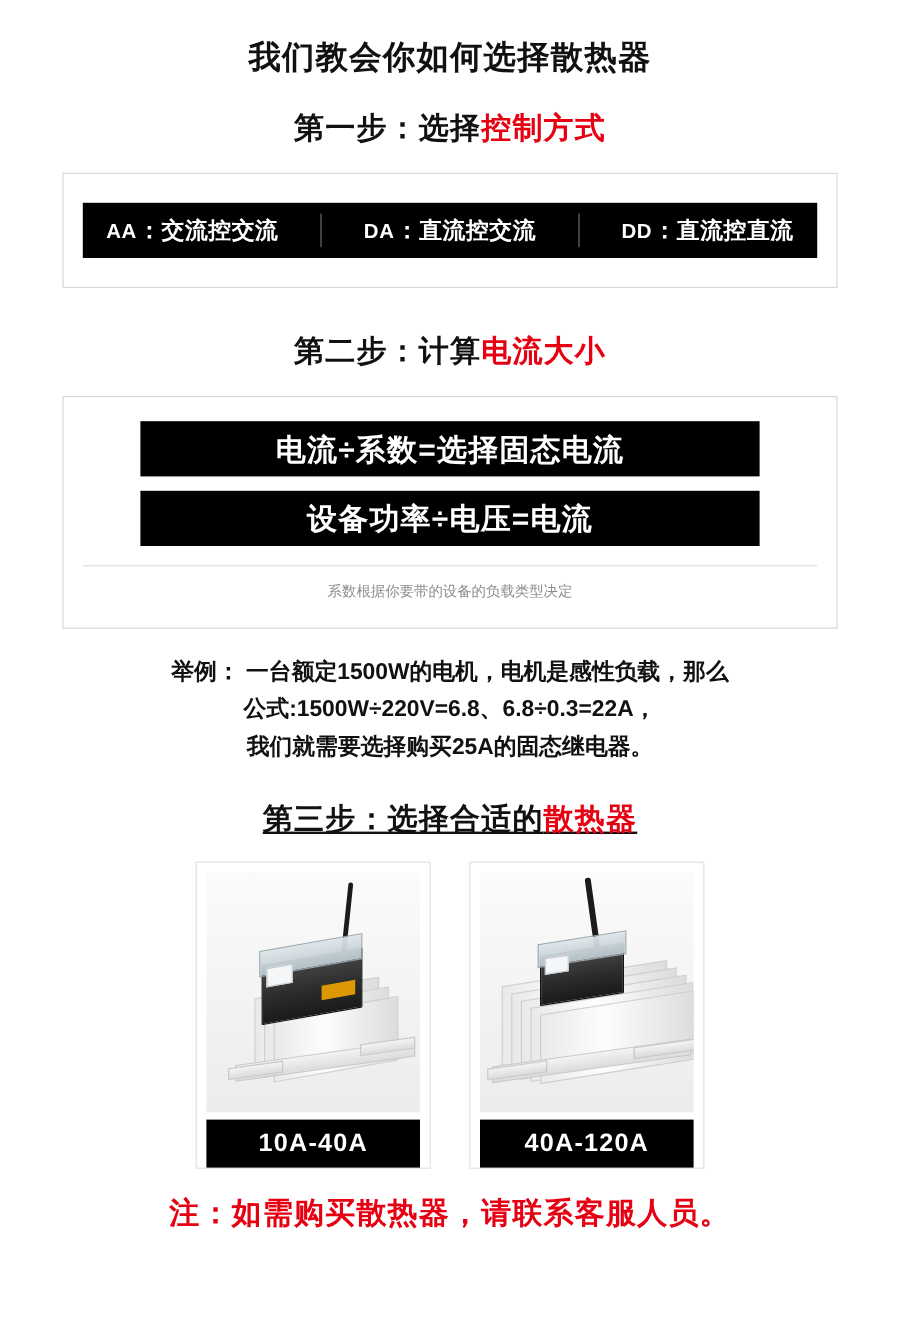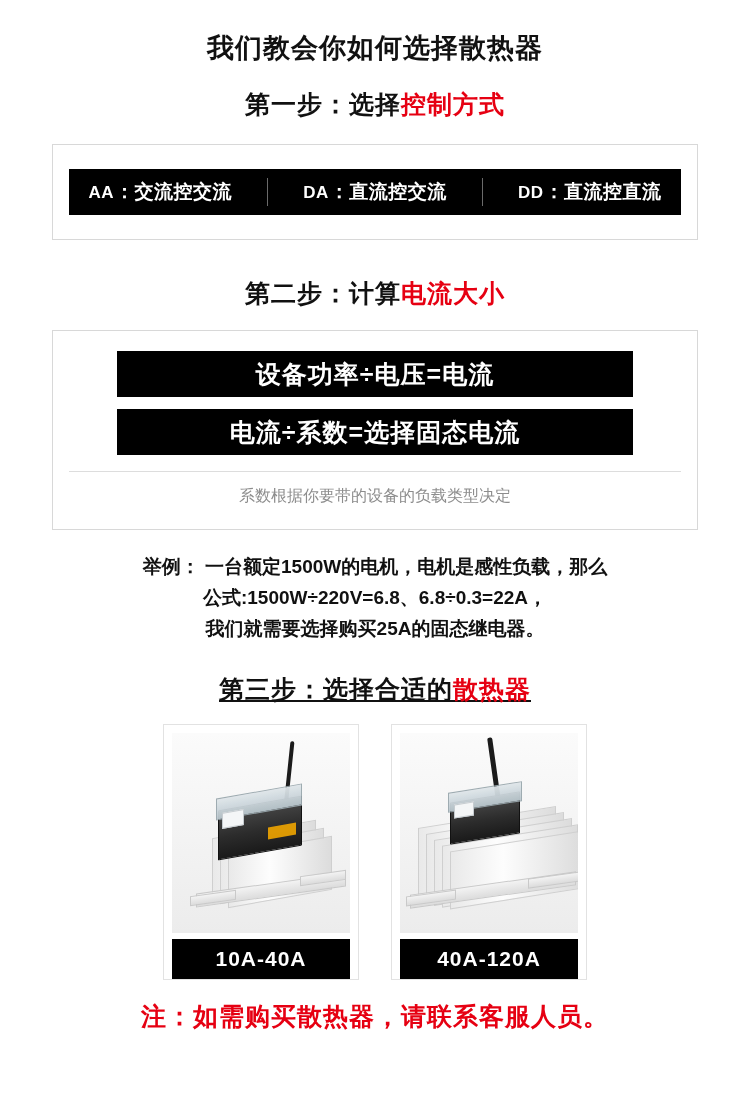--- a/index.html
+++ b/index.html
@@ -35,21 +35,21 @@
   .step-title {
     text-align: center;
     font-size: 25px;
     font-weight: 700;
     letter-spacing: 1px;
     line-height: 1.2;
   }
   .step-title .accent {
     color: #e60012;
   }
-  .step1-title { margin-top: 28px; font-family: Liberation Mono, monospace; }
+  .step1-title { margin-top: 28px; }
   .step2-title { margin-top: 38px; }
   .step3-title { margin-top: 30px; text-decoration: underline; }
 
   
   .mode-box {
     width: 646px;
     margin: 22px auto 0 auto;
     border: 1px solid #d8d8d8;
     box-sizing: border-box;
     padding: 24px 16px;
@@ -110,21 +110,21 @@
   }
   .formula-divider {
     width: 612px;
     height: 1px;
     background: #ddd;
     margin: 16px auto 0 auto;
   }
   .note-line {
     text-align: center;
     color: #8d8d8d;
-    font-size: 16px;
+    font-size: 12px;
     line-height: 1.55;
   }
   .note-block { padding: 12px 0 6px 0; }
 
   
   .example {
     width: 620px;
     margin: 22px auto 0 auto;
     text-align: center;
     font-size: 19px;
@@ -254,22 +254,22 @@
           <span>直流控直流</span>
       </div>
     </div>
   </div>
 
   <div class="step-title step2-title">
     <span>第二步：计算</span><span class="accent">电流大小</span>
   </div>
 
   <div class="formula-box">
+    <div class="formula-bar">电流÷系数=选择固态电流</div>
     <div class="formula-bar">设备功率÷电压=电流</div>
-    <div class="formula-bar">电流÷系数=选择固态电流</div>
     <div class="formula-divider"></div>
     <div class="note-block">
       <div class="note-line">系数根据你要带的设备的负载类型决定</div>
     </div>
   </div>
 
   <div class="example">
     <span class="ex-line">举例： 一台额定1500W的电机，电机是感性负载，那么</span>
     <span class="ex-line">公式:1500W÷220V=6.8、6.8÷0.3=22A，</span>
     <span class="ex-line">我们就需要选择购买25A的固态继电器。</span>

